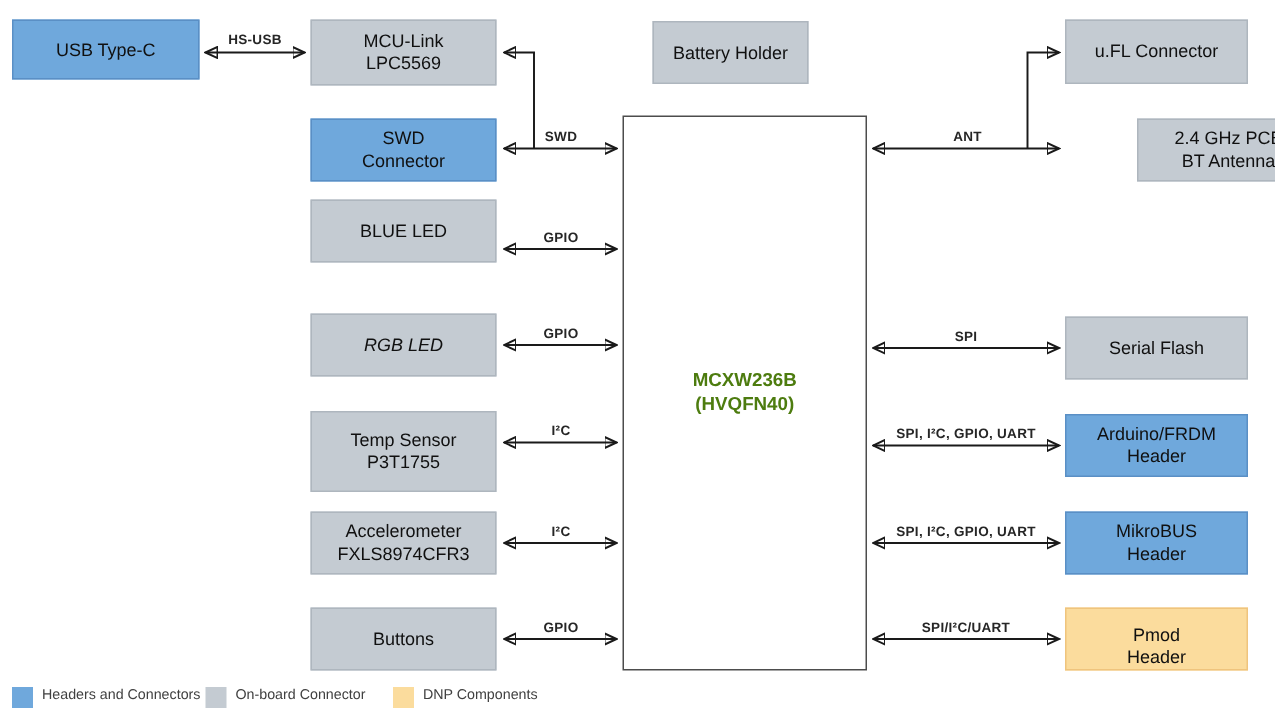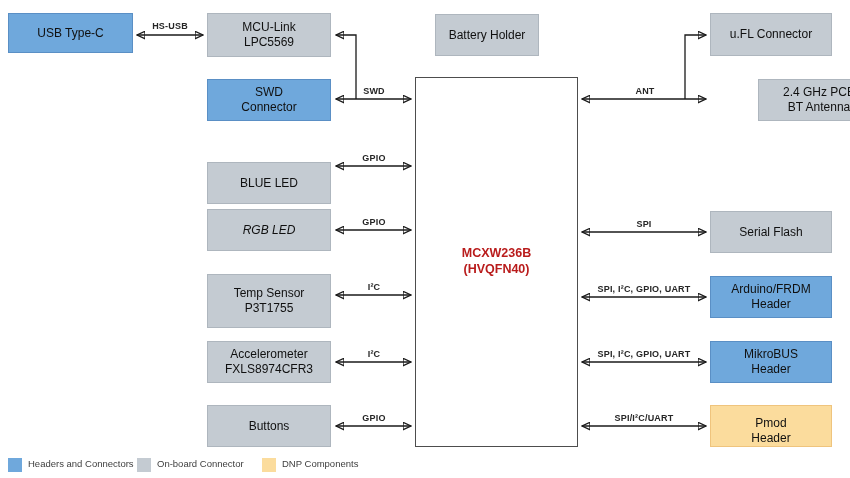--- a/index.html
+++ b/index.html
@@ -6,33 +6,33 @@
   body{font-family:"Liberation Sans", sans-serif;}
   .canvas{position:relative;width:850px;height:478px;background:#ffffff;overflow:hidden;}
   .wires{position:absolute;left:0;top:0;width:850px;height:478px;}
   .wires path{stroke:#1a1a1a;stroke-width:1.3;fill:none;}
   .box{position:absolute;display:flex;align-items:center;justify-content:center;
        text-align:center;font-size:12px;color:#101010;line-height:1.25;box-sizing:border-box;}
   .box .lbl{white-space:pre-line;}
   .blue{background:#6FA8DC;border:1px solid #5A8FC5;}
   .gray{background:#C4CBD2;border:1px solid #AEB6BE;}
   .orange{background:#FBDC9D;border:1px solid #EFC47D;align-items:flex-end;}
-  .chipbox{background:#ffffff;border:1px solid #4D4D4D;font-weight:bold;font-size:12.5px;color:#b91c1c;}
+  .chipbox{background:#ffffff;border:1px solid #4D4D4D;font-weight:bold;font-size:12.5px;color:#4d7c0f;}
   .bus{position:absolute;transform:translateX(-50%);font-size:9px;font-weight:bold;
        color:#262626;white-space:nowrap;letter-spacing:0.2px;}
   .lg{position:absolute;top:458px;display:flex;align-items:flex-start;font-size:9.5px;color:#404040;}
   .lg .sw{width:14px;height:14px;margin-right:6px;flex:none;}
   .sw-blue{background:#6FA8DC;}
   .sw-gray{background:#C4CBD2;}
   .sw-orange{background:#FBDC9D;}
   
   #usb{left:8px;top:13px;width:125px;height:40px;}
   #mculink{left:207px;top:13px;width:124px;height:44px;}
   #swdconn{left:207px;top:79px;width:124px;height:42px;}
-  #blueled{left:207px;top:162px;width:124px;height:42px;}
+  #blueled{left:207px;top:133px;width:124px;height:42px;}
   #rgbled{left:207px;top:209px;width:124px;height:42px;font-style:italic;}
   #temp{left:207px;top:274px;width:124px;height:54px;}
   #accel{left:207px;top:341px;width:124px;height:42px;align-items:center;}
   #buttons{left:207px;top:405px;width:124px;height:42px;}
   #battery{left:435px;top:14px;width:104px;height:42px;text-align:center;}
   #chip{left:415px;top:77px;width:163px;height:370px;}
   #ufl{left:710px;top:13px;width:122px;height:43px;}
   #antenna{left:710px;top:79px;width:122px;height:42px;margin-left:48px;}
   #sflash{left:710px;top:211px;width:122px;height:42px;}
   #arduino{left:710px;top:276px;width:122px;height:42px;}

